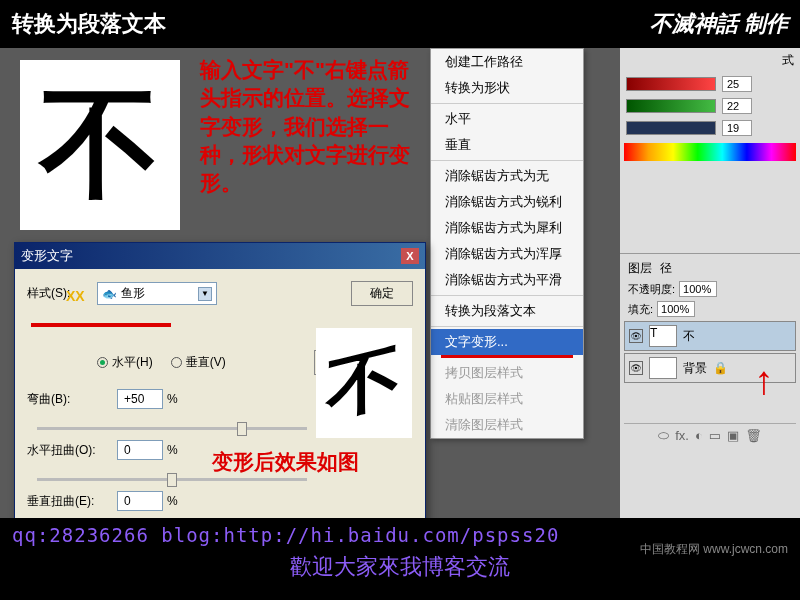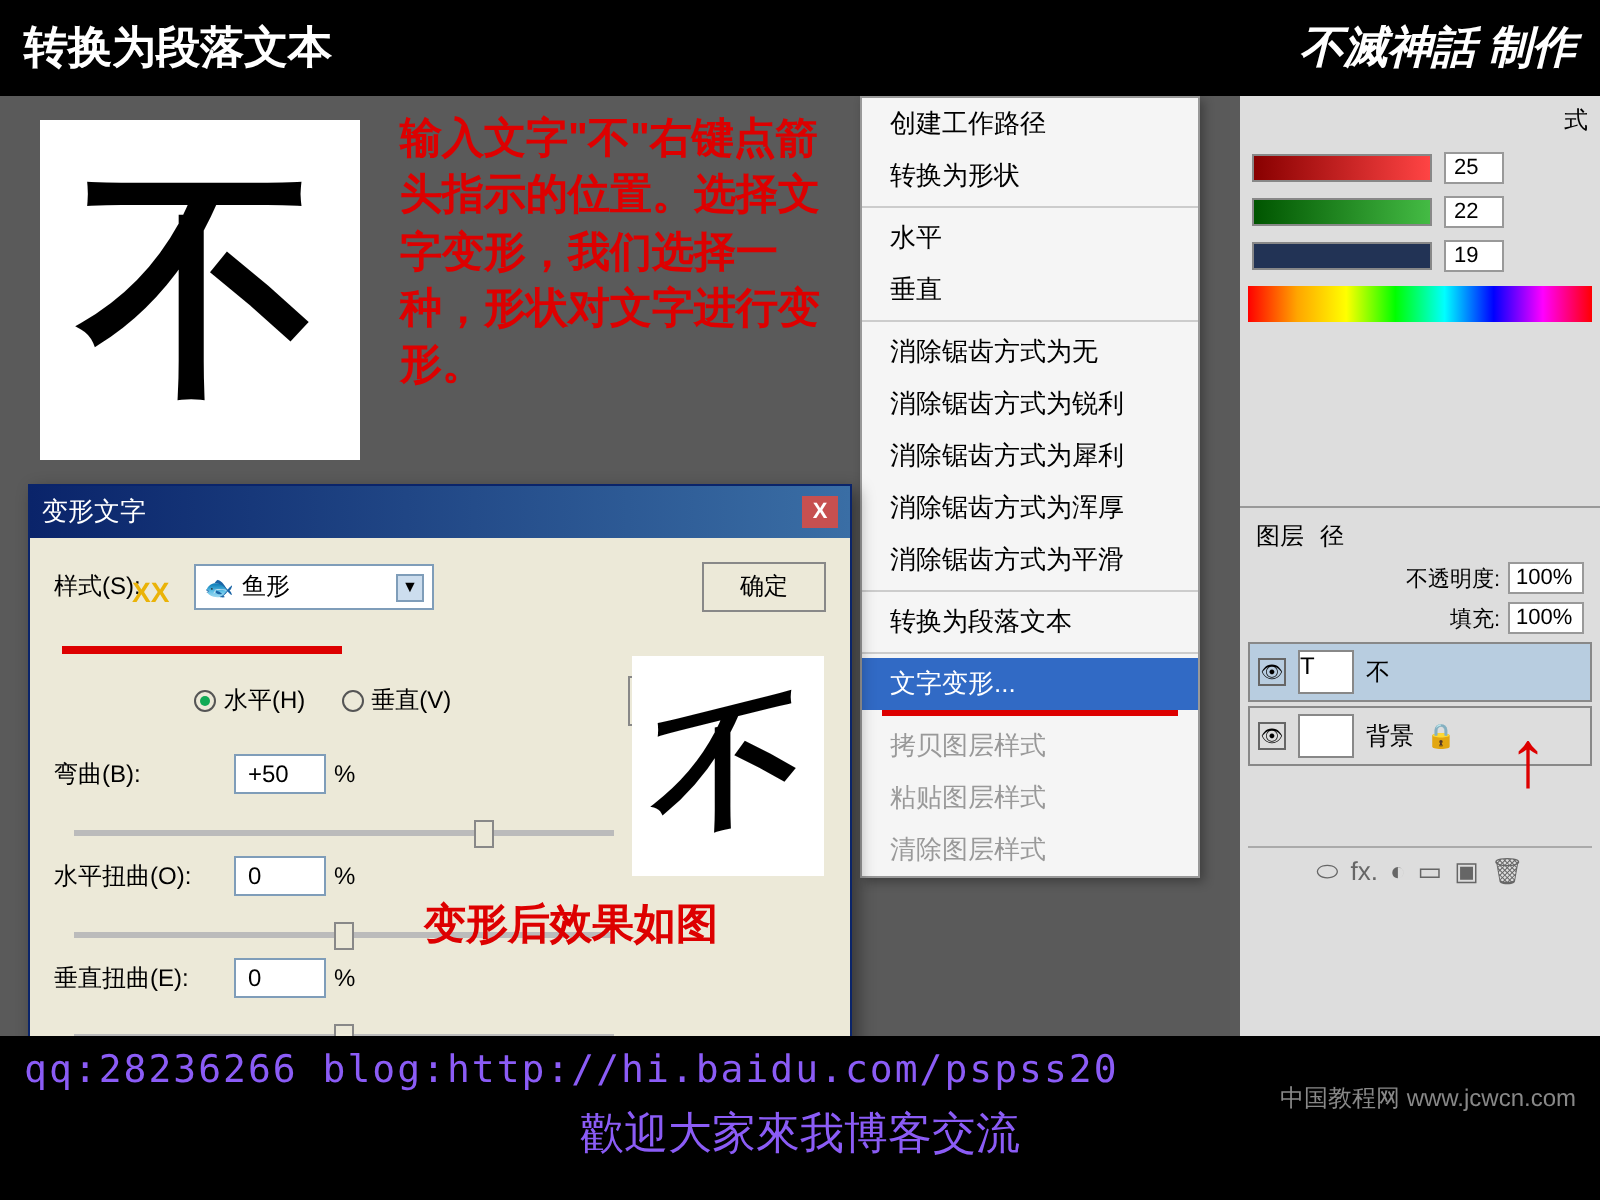--- a/index.html
+++ b/index.html
@@ -4,21 +4,21 @@
 <style>
 *{margin:0;padding:0;box-sizing:border-box;font-family:"Microsoft YaHei",SimSun,sans-serif}
 body{width:800px;height:600px;background:#000;overflow:hidden;position:relative}
 .header{height:48px;background:#000;display:flex;align-items:center;padding:0 12px;justify-content:space-between}
 .header-title{color:#fff;font-size:22px;font-weight:bold}
 .header-logo{color:#fff;font-size:22px;font-style:italic;font-weight:bold}
 .content{position:absolute;top:48px;left:0;right:0;bottom:82px;background:#5a5a5a}
 .char-big{position:absolute;top:12px;left:20px;width:160px;height:170px;background:#fff;display:flex;align-items:center;justify-content:center}
 .char-big-text{font-size:120px;font-weight:900;color:#000;font-family:SimHei}
 .instruction{position:absolute;top:8px;left:200px;width:228px;color:#d00;font-size:21px;font-weight:bold;line-height:1.35}
-.context-menu{position:absolute;top:0;left:430px;width:170px;background:#f5f5f5;border:1px solid #999;font-size:13px;box-shadow:2px 2px 5px rgba(0,0,0,.3)}
+.context-menu{position:absolute;top:0;left:430px;width:154px;background:#f5f5f5;border:1px solid #999;font-size:13px;box-shadow:2px 2px 5px rgba(0,0,0,.3)}
 .menu-item{padding:4px 14px;cursor:pointer}
 .menu-item.sel{background:#316ac5;color:#fff}
 .menu-item.disabled{color:#999}
 .menu-sep{border-top:1px solid #ccc;margin:2px 0}
 .red-underline-menu{border-bottom:3px solid #d00;margin:0 10px 2px 10px}
 .dialog{position:absolute;top:194px;left:14px;width:412px;background:#ece9d8;border:1px solid #0a246a;box-shadow:3px 3px 8px rgba(0,0,0,.4)}
 .dlg-title{background:linear-gradient(90deg,#0a246a,#3a6ea5);color:#fff;padding:4px 6px;font-size:13px;display:flex;justify-content:space-between;align-items:center}
 .dlg-close{width:18px;height:16px;background:#c75050;color:#fff;display:flex;align-items:center;justify-content:center;font-size:11px;font-weight:bold}
 .dlg-body{padding:12px;font-size:12px}
 .dlg-row{display:flex;align-items:center;margin-bottom:10px}
@@ -44,21 +44,21 @@
 .ps-panel{position:absolute;top:0;right:0;width:180px;height:100%;background:#ddd}
 .color-row{display:flex;align-items:center;padding:3px 6px;gap:6px;font-size:12px}
 .color-swatch{width:90px;height:14px;border:1px solid #888}
 .swatch-red{background:linear-gradient(90deg,#800,#f44)}
 .swatch-green{background:linear-gradient(90deg,#050,#4b4)}
 .swatch-blue{background:#235}
 .num-box{border:1px solid #999;background:#fff;padding:1px 4px;width:30px;font-size:11px}
 .spectrum{height:18px;background:linear-gradient(90deg,red,orange,yellow,lime,cyan,blue,magenta,red);margin:4px}
 .layers-panel{background:#ddd;border-top:1px solid #999;padding:4px;margin-top:92px}
 .layers-header{font-size:12px;padding:2px 4px;display:flex;gap:8px}
-.opacity-row{display:flex;align-items:center;gap:4px;font-size:11px;padding:2px 4px;justify-content:flex-end}
+.opacity-row{display:flex;align-items:center;gap:4px;font-size:11px;padding:2px 4px;justify-content:flex-start}
 .pct-box{border:1px solid #999;background:#fff;padding:1px 3px;width:38px;font-size:11px}
 .layer-item{display:flex;align-items:center;gap:6px;padding:3px 4px;background:#b8cde0;border:1px solid #888;margin:2px 0;font-size:12px}
 .layer-item.bg{background:#ddd}
 .eye{width:14px;height:14px;border:1px solid #666;display:flex;align-items:center;justify-content:center;font-size:9px}
 .layer-thumb{width:28px;height:22px;background:#fff;border:1px solid #888}
 .red-arrow{position:absolute;top:310px;right:26px;color:#d00;font-size:40px;font-weight:bold}
 .layers-footer{display:flex;gap:6px;padding:4px;font-size:13px;color:#666;justify-content:center;border-top:1px solid #aaa;margin-top:40px}
 .footer{position:absolute;bottom:0;left:0;right:0;height:82px;background:#000;color:#8b5cf6;padding:6px 12px}
 .footer-line1{font-size:19px;font-family:monospace;letter-spacing:1px}
 .footer-line2{font-size:22px;text-align:center;margin-top:6px;font-family:KaiTi,serif}
@@ -162,21 +162,21 @@
       <div class="dlg-row">
         <span class="dlg-label">样式(S):</span>
         <div class="combo">
           <span>🐟</span>
           <span>鱼形</span>
           <span class="combo-arrow">▼</span>
         </div>
         <button class="btn">确定</button>
       </div>
       <div class="red-under"></div>
-      <div class="radio-group" style="margin-top:8px">
+      <div class="radio-group" style="margin-top:20px">
         <div class="radio-item">
           <span class="radio checked"></span>
           <span>水平(H)</span>
         </div>
         <div class="radio-item">
           <span class="radio"></span>
           <span>垂直(V)</span>
         </div>
         <button class="btn" style="margin-left:70px">取消</button>
       </div>

